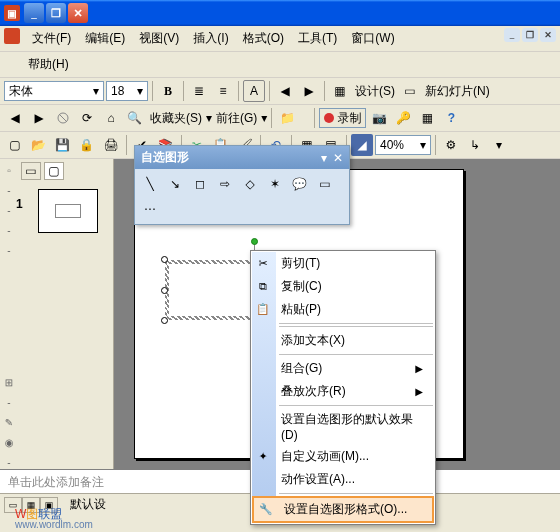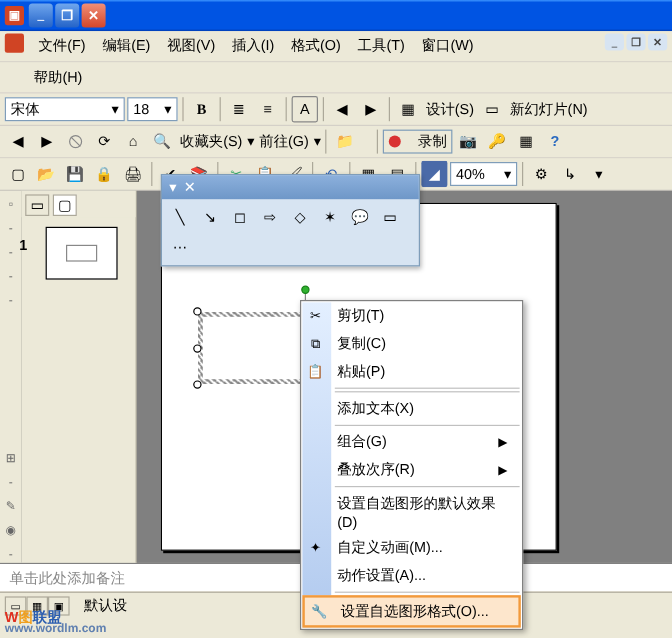--- a/index.html
+++ b/index.html
@@ -15,21 +15,21 @@
 .menubar .appico{width:16px;height:16px;background:#d04424;border-radius:2px;margin-right:4px}
 .menuitem{padding:2px 6px}
 .toolbar{background:#ece9d8;display:flex;align-items:center;padding:2px 4px;gap:2px;border-bottom:1px solid #d4d0c8;min-height:26px;flex-wrap:nowrap;overflow:hidden}
 .tbtn{width:22px;height:22px;display:inline-flex;align-items:center;justify-content:center;border:1px solid transparent;border-radius:2px;cursor:pointer}
 .fontsel{font-size:12px;height:20px;border:1px solid #7f9db9;background:#fff;padding:1px 4px;display:inline-flex;align-items:center}
 .fontsel.w1{width:100px}
 .fontsel.w2{width:42px}
 .fontsel .dd{margin-left:auto;color:#000}
 .sep{width:1px;height:20px;background:#aca899;margin:0 2px}
 .lab{padding:0 2px}
-.recbtn{display:inline-flex;align-items:center;gap:14px;border:1px solid #7f9db9;padding:1px 4px;height:20px;background:#ece9d8}
+.recbtn{display:inline-flex;align-items:center;gap:3px;border:1px solid #7f9db9;padding:1px 4px;height:20px;background:#ece9d8}
 .recdot{width:10px;height:10px;border-radius:50%;background:#d93232}
 .zoombox{width:56px;height:20px;border:1px solid #7f9db9;background:#fff;padding:1px 4px;display:inline-flex;align-items:center}
 .workarea{display:flex;height:310px;background:#808080}
 .leftrail{width:18px;background:#ece9d8;display:flex;flex-direction:column;align-items:center;padding-top:4px;gap:6px}
 .railbtn{width:14px;height:14px;display:flex;align-items:center;justify-content:center;font-size:10px;color:#666}
 .thumbpanel{width:96px;background:#ece9d8;border-right:1px solid #aca899}
 .thumbtabs{height:22px;display:flex;gap:3px;padding:3px 3px 0;background:#ece9d8}
 .ttab{width:20px;height:18px;border:1px solid #aca899;background:#fff;display:flex;align-items:center;justify-content:center}
 .ttab.act{background:#ece9d8}
 .thumblist{padding:8px 6px}
@@ -60,21 +60,21 @@
 .ctxitem.hi{border:2px solid #f29a3c;background:#fde6cc;margin:0 1px}
 .ctxico{position:absolute;left:4px;width:16px;height:16px;display:flex;align-items:center;justify-content:center;font-size:11px;z-index:1}
 .ctxsep{height:1px;background:#c0c0c0;margin:2px 2px 2px 28px}
 .ctxarr{margin-left:auto;font-size:10px}
 
 .notesarea{background:#fff;border-top:1px solid #808080;padding:4px 8px;height:24px;color:#888}
 .statusbar{background:#ece9d8;border-top:1px solid #aca899;display:flex;align-items:center;padding:2px 4px;height:22px;gap:6px}
 .viewbtns{display:flex;gap:0;margin-right:6px}
 .vbtn{width:18px;height:16px;border:1px solid #aca899;background:#ece9d8;display:flex;align-items:center;justify-content:center;font-size:9px}
 
-.wm{position:absolute;left:4px;bottom:2px;font-weight:bold;font-size:18px;font-family:Arial}
+.wm{position:absolute;left:15px;bottom:2px;font-weight:normal;font-size:18px;font-family:Arial}
 .wm .r{color:#e03020}.wm .o{color:#f0a020}.wm .b{color:#2a5db0}.wm .sub{font-size:10px;color:#6080b0;display:block;margin-top:-4px}
 
 svg{display:block}
 </style>
 </head>
 <body>
 
 <div class="titlebar">
   <span class="ico">▣</span>
   <div class="winbtns">
@@ -243,20 +243,21 @@
   <div class="viewbtns">
     <div class="vbtn">▭</div>
     <div class="vbtn">▦</div>
     <div class="vbtn">▣</div>
   </div>
   <span>默认设</span>
 </div>
 
 <div class="floatpanel">
   <div class="fphdr">
+    <span class="ftl">自选图形</span>
     <span style="margin-right:6px">▾</span>
     <span>✕</span>
   </div>
   <div class="fpbody">
     <span class="fpbtn">╲</span>
     <span class="fpbtn">↘</span>
     <span class="fpbtn">◻</span>
     <span class="fpbtn">⇨</span>
     <span class="fpbtn">◇</span>
     <span class="fpbtn">✶</span>

